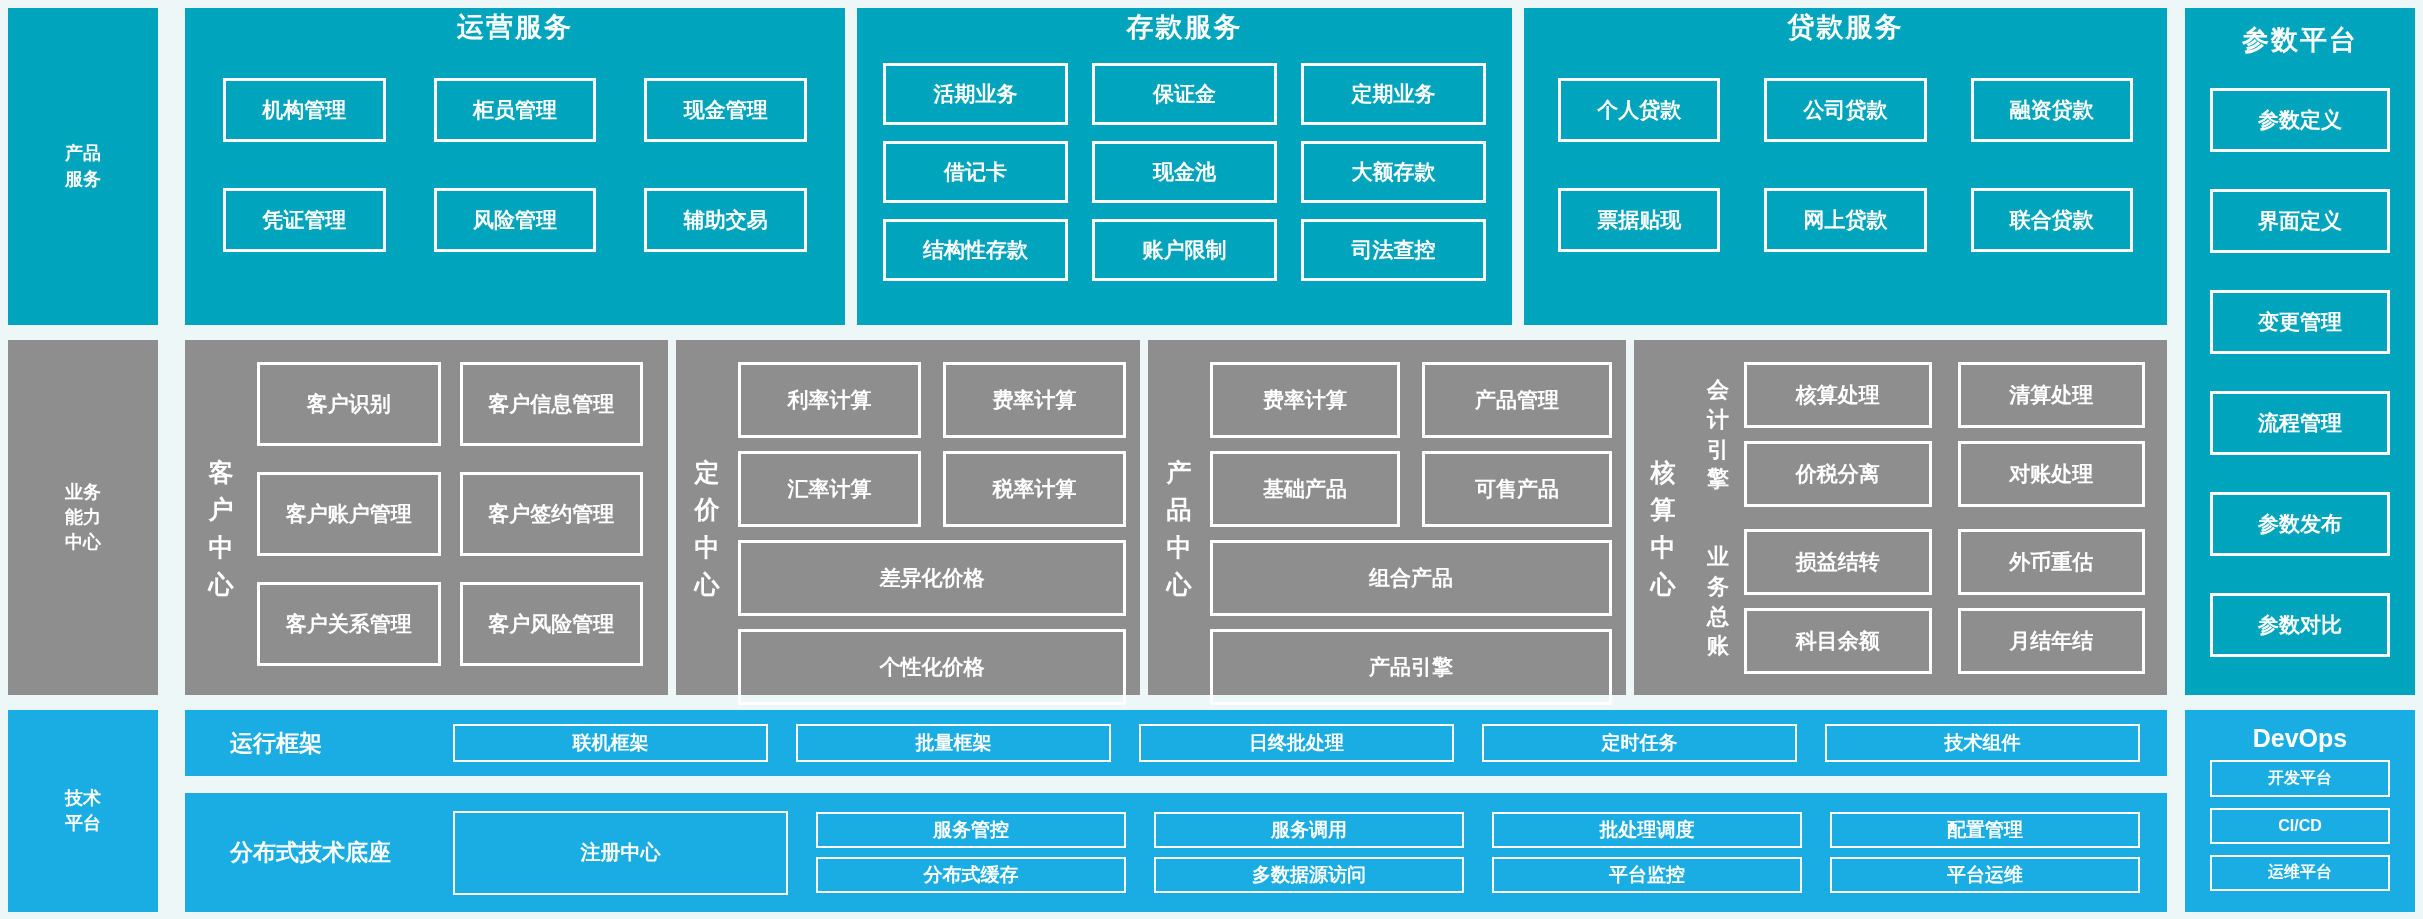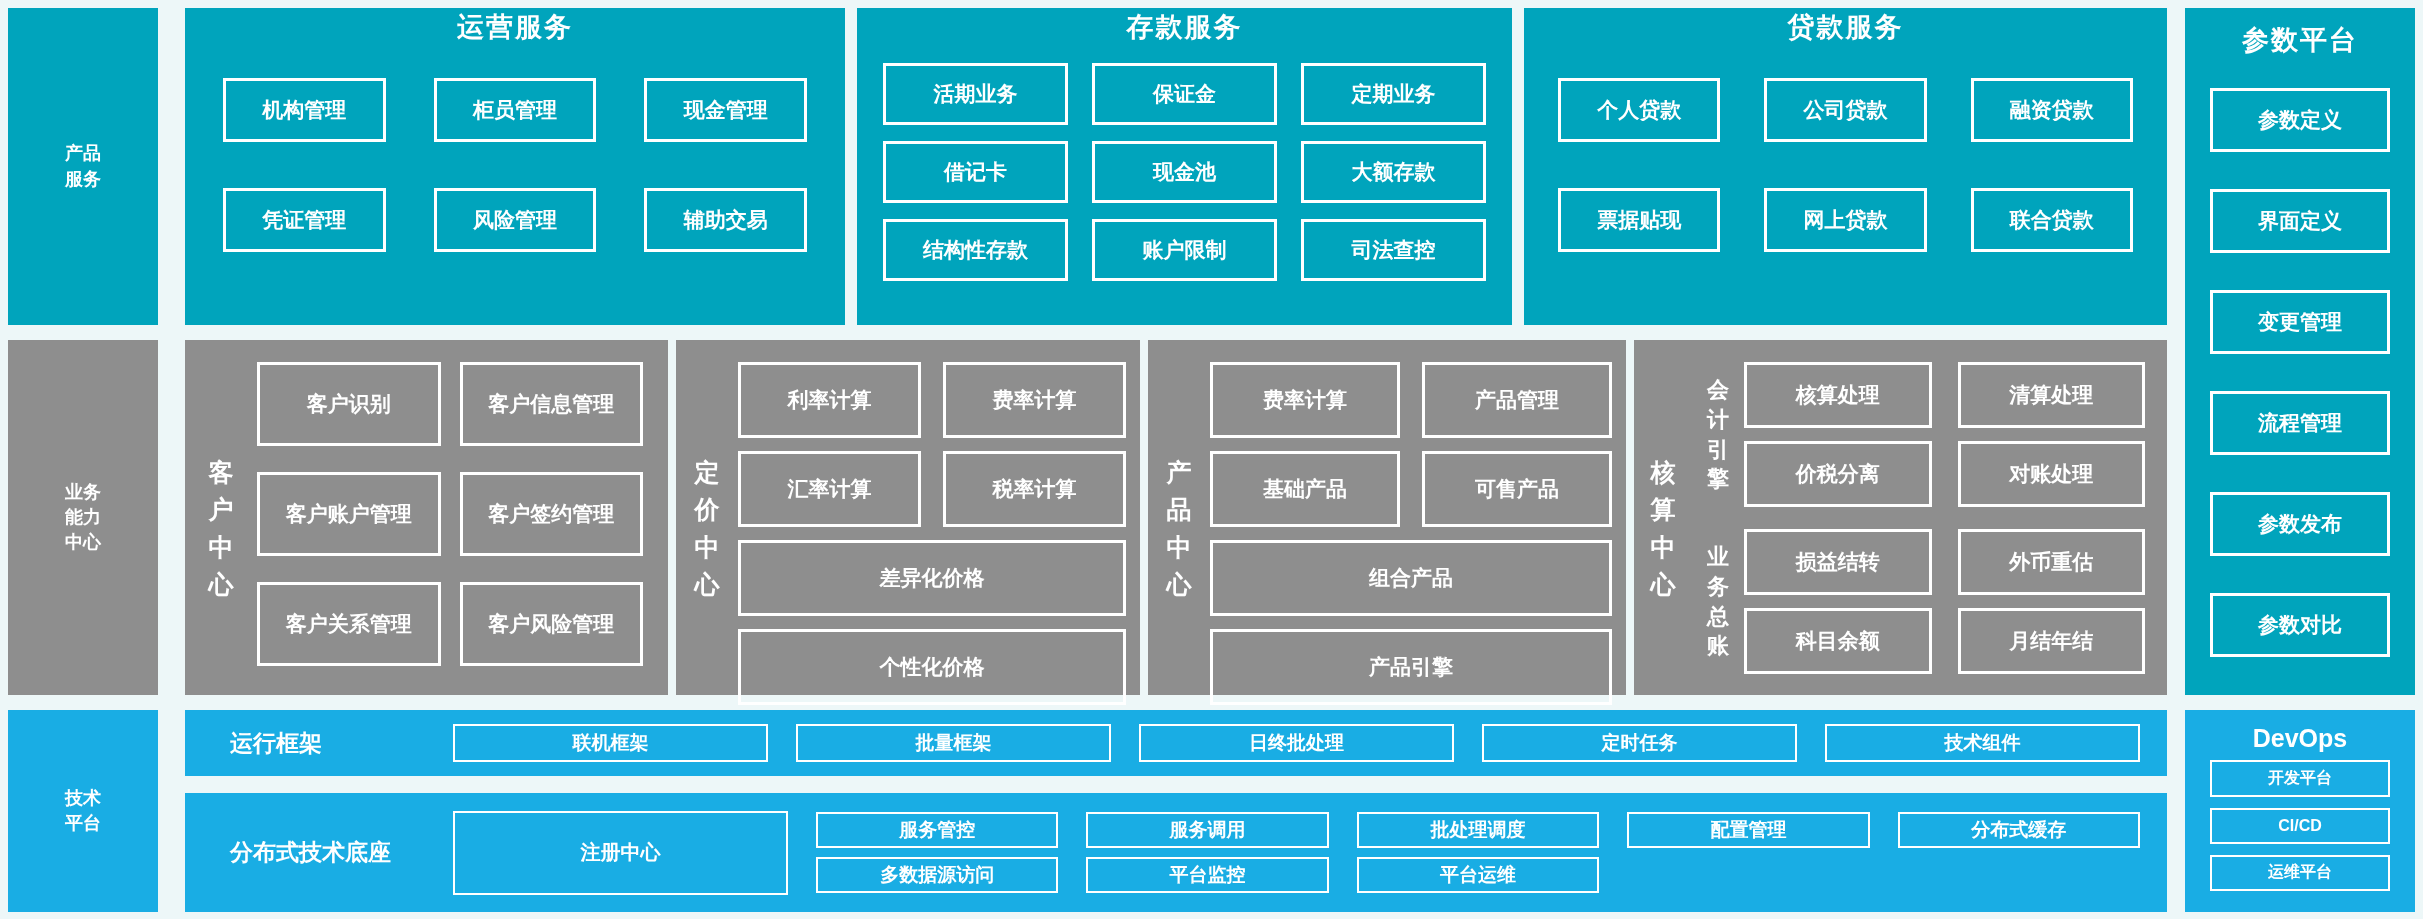--- a/index.html
+++ b/index.html
@@ -58,21 +58,21 @@
               font-size:22px;font-weight:700;white-space:pre-line;text-align:center;line-height:1.35}
   .agrid{flex:1;display:grid;grid-template-columns:1fr 1fr;column-gap:26px;row-gap:13px}
   .agrid .box{height:66px}
 
   .band{display:flex;align-items:center;padding:0 27px 0 45px}
   .band-label{font-size:23px;font-weight:700;width:223px;flex-shrink:0}
   .bboxes{flex:1;display:flex;gap:28px}
   .bboxes .box{flex:1;height:38px;font-size:19px;border-width:2px}
   .band2-content{flex:1;display:flex;align-items:center;gap:28px}
   .reg-box{flex:1;height:84px;font-size:20px;border-width:2px}
-  .dgrid{flex:4;display:grid;grid-template-columns:repeat(5,1fr);column-gap:28px;row-gap:9px}
+  .dgrid{flex:4;display:grid;grid-template-columns:repeat(4,1fr);column-gap:28px;row-gap:9px}
   .dgrid .box{height:36px;font-size:19px;border-width:2px}
 
   .devops{padding:12px 25px 10px;display:flex;flex-direction:column}
   .devops-title{height:34px;margin-bottom:6px;display:flex;align-items:center;justify-content:center;
                 font-size:25px;font-weight:700}
   .devops .box{height:38px;margin-bottom:11px;font-size:16px;border-width:2px}
 </style>
 </head>
 <body>
 

